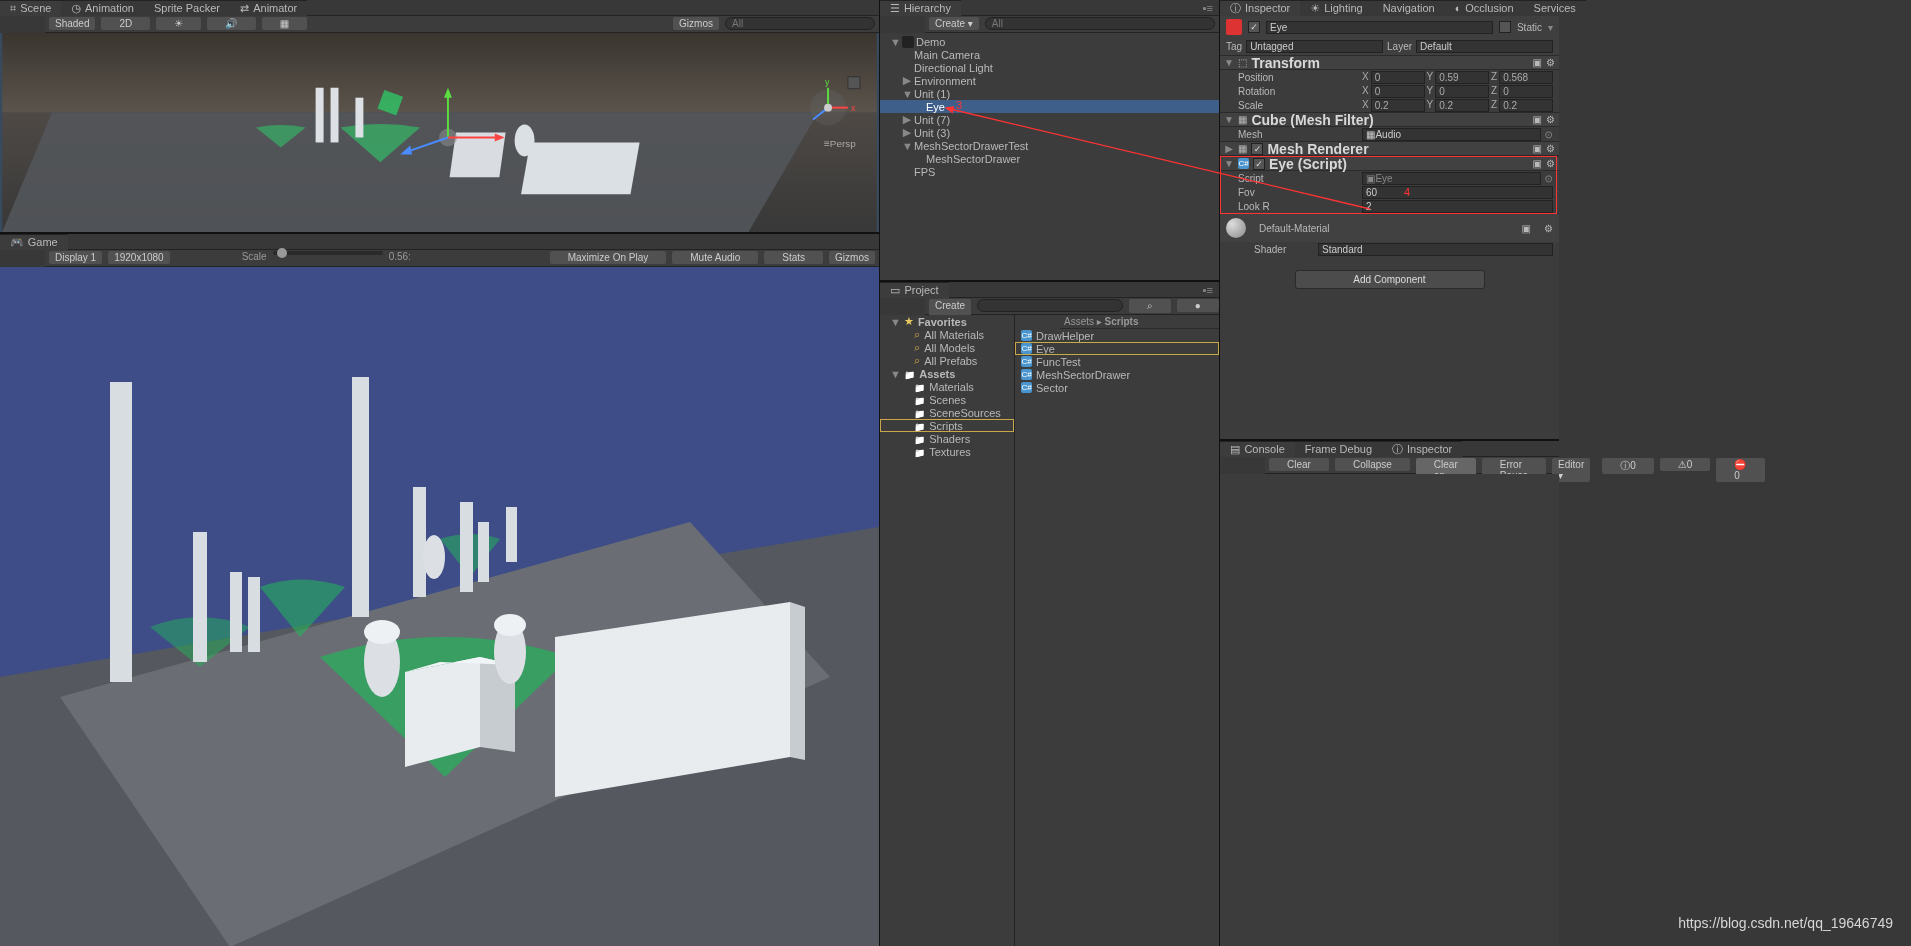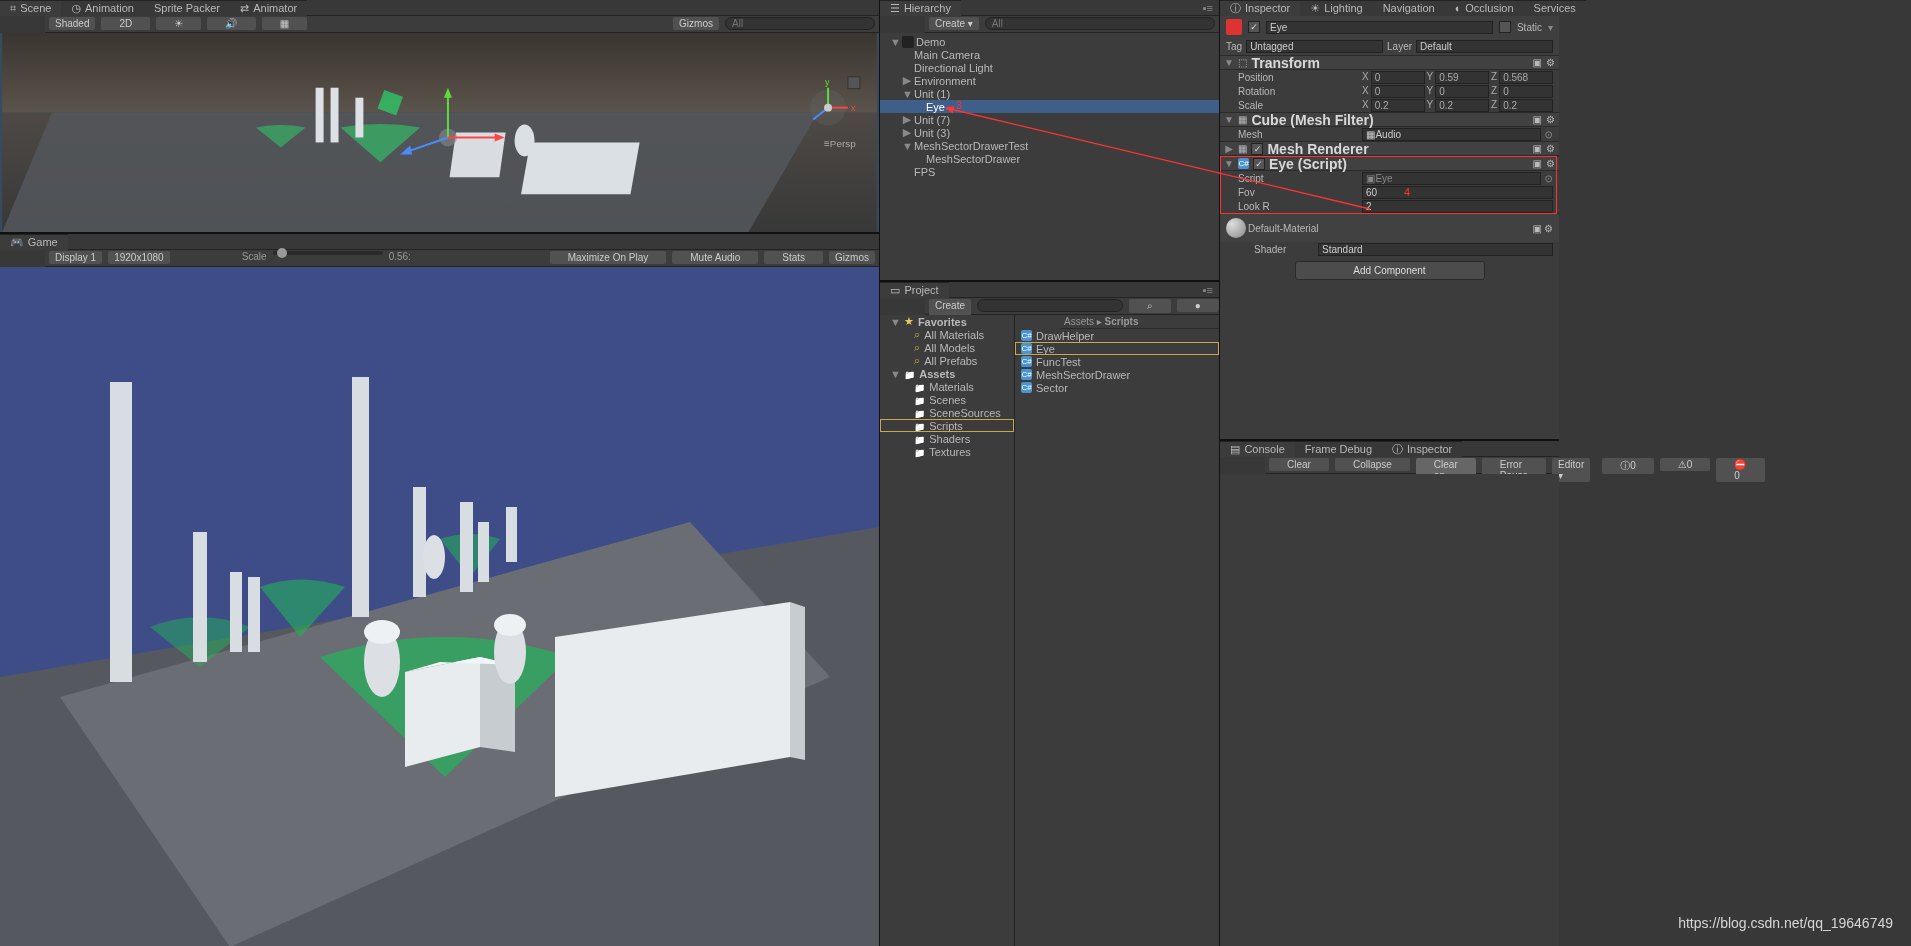--- a/index.html
+++ b/index.html
@@ -53,21 +53,21 @@
 .script-icon { width:11px; height:11px; background:#4a95cf; border-radius:2px; display:inline-flex; align-items:center; justify-content:center; font-size:8px; color:#fff; }
 
 .red-box { position:absolute; border:1px solid #f33; pointer-events:none; }
 .red-num { position:absolute; color:#f33; font-size:11px; pointer-events:none; }
 .footer-url { position:absolute; right:18px; bottom:15px; color:#d6d6d6; font-size:14px; font-family:Arial; }
 
 #scene-svg, #game-svg { width:100%; height:100%; }
 .checkbox { width:12px; height:12px; background:#555; border:1px solid #222; display:inline-flex; align-items:center; justify-content:center; font-size:9px; color:#ddd; }
 .slider-track { flex:1; height:4px; background:#2a2a2a; position:relative; border-radius:2px; }
 .slider-handle { position:absolute; top:-3px; width:10px; height:10px; background:#999; border-radius:50%; }
-.add-comp-btn { width:190px; margin:5px auto; padding:3px; background:#4c4c4c; border:1px solid #2a2a2a; text-align:center; border-radius:3px; color:#ddd; }
+.add-comp-btn { width:190px; margin:14px auto; padding:3px; background:#4c4c4c; border:1px solid #2a2a2a; text-align:center; border-radius:3px; color:#ddd; }
 .arrow-line { stroke:#f33; stroke-width:1.3; marker-end:url(#ah); }
 .search-input { background:#333; border:1px solid #222; border-radius:8px; height:13px; padding:0 6px; color:#999; font-size:10px; }
 </style>
 </head>
 <body>
 
 <div id="layout">
 
   <div id="left-col">
 
@@ -525,21 +525,21 @@
               <span class="prop-field">60</span>
             </div>
           <div class="prop-row">
               <span class="prop-label">Look R</span>
               <span class="prop-field">2</span>
             </div>
           <div class="red-box" style="left:0;top:0;right:2px;height:58px"></div>
           <div class="red-num" style="left:184px;top:30px">4</div>
         </div>
 
-        <div style="display:flex;align-items:center;gap:2px;padding:4px 6px;background:#414141;border-top:1px solid #2a2a2a">
+        <div style="display:flex;align-items:center;gap:13px;padding:4px 6px;background:#414141;border-top:1px solid #2a2a2a">
           <span style="width:20px;height:20px;border-radius:50%;background:radial-gradient(circle at 30% 30%,#ddd,#888)"></span>
           <span>Default-Material</span>
           <span style="flex:1"></span>
             <span>▣</span>
             <span>⚙</span>
         </div>
         <div class="prop-row" style="padding-left:34px">
             <span class="prop-label" style="width:60px">Shader</span>
             <span class="prop-field">Standard</span>
           </div>

